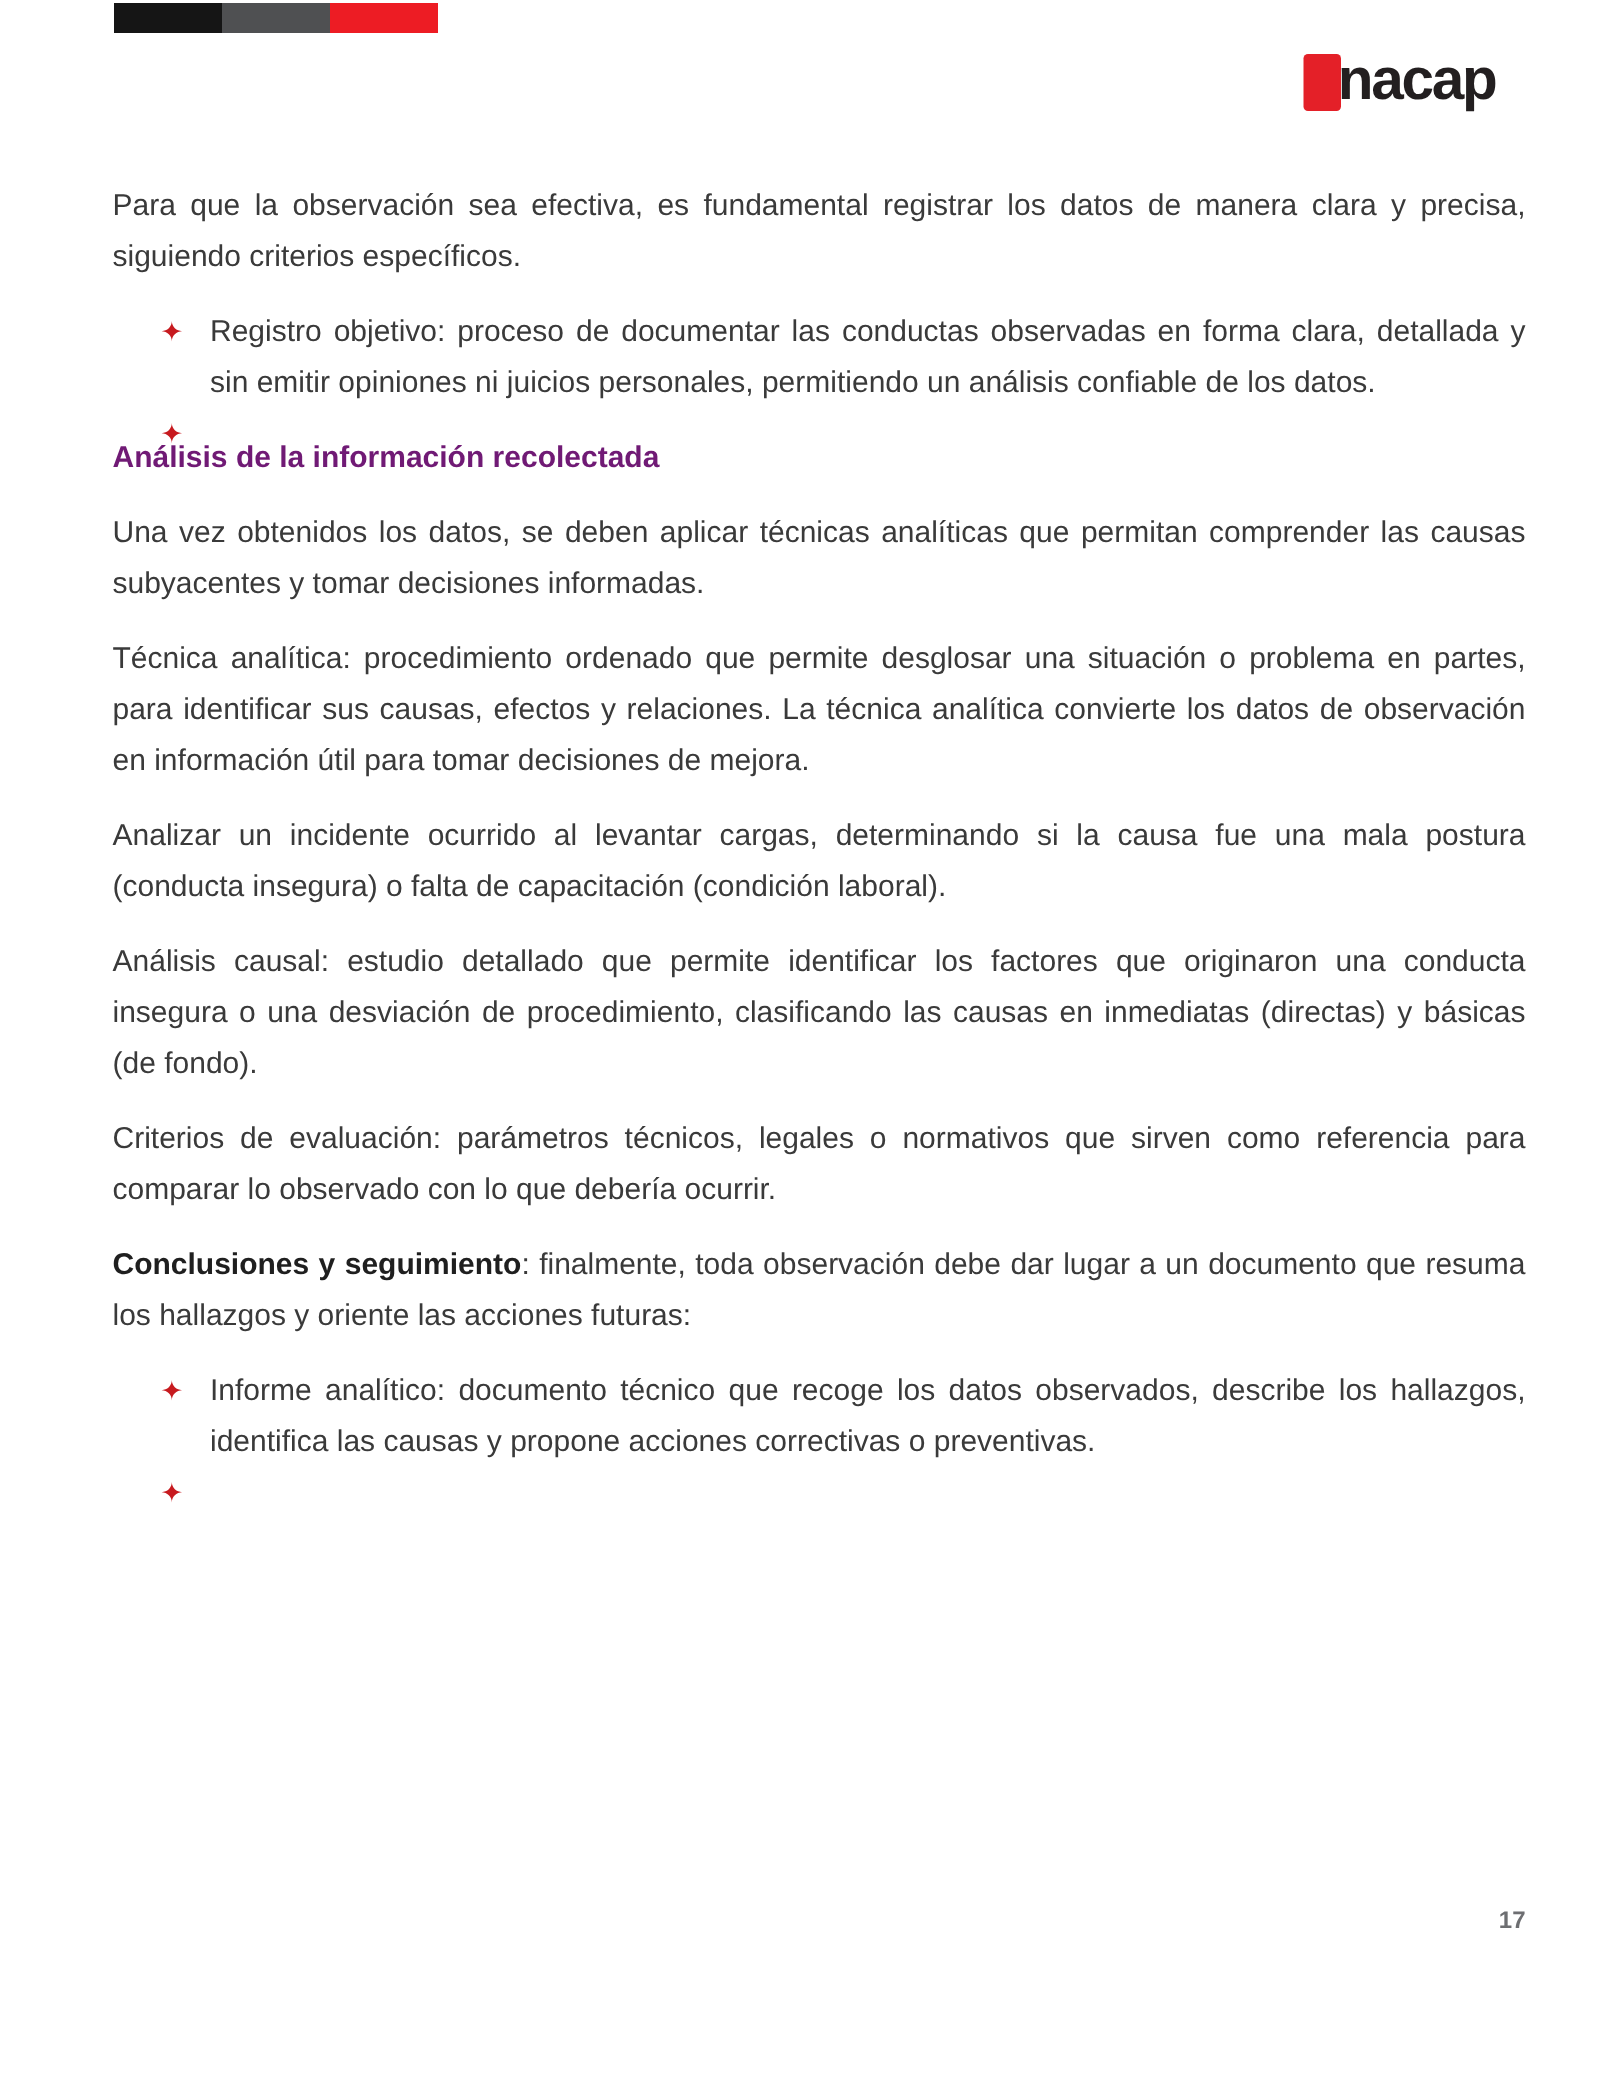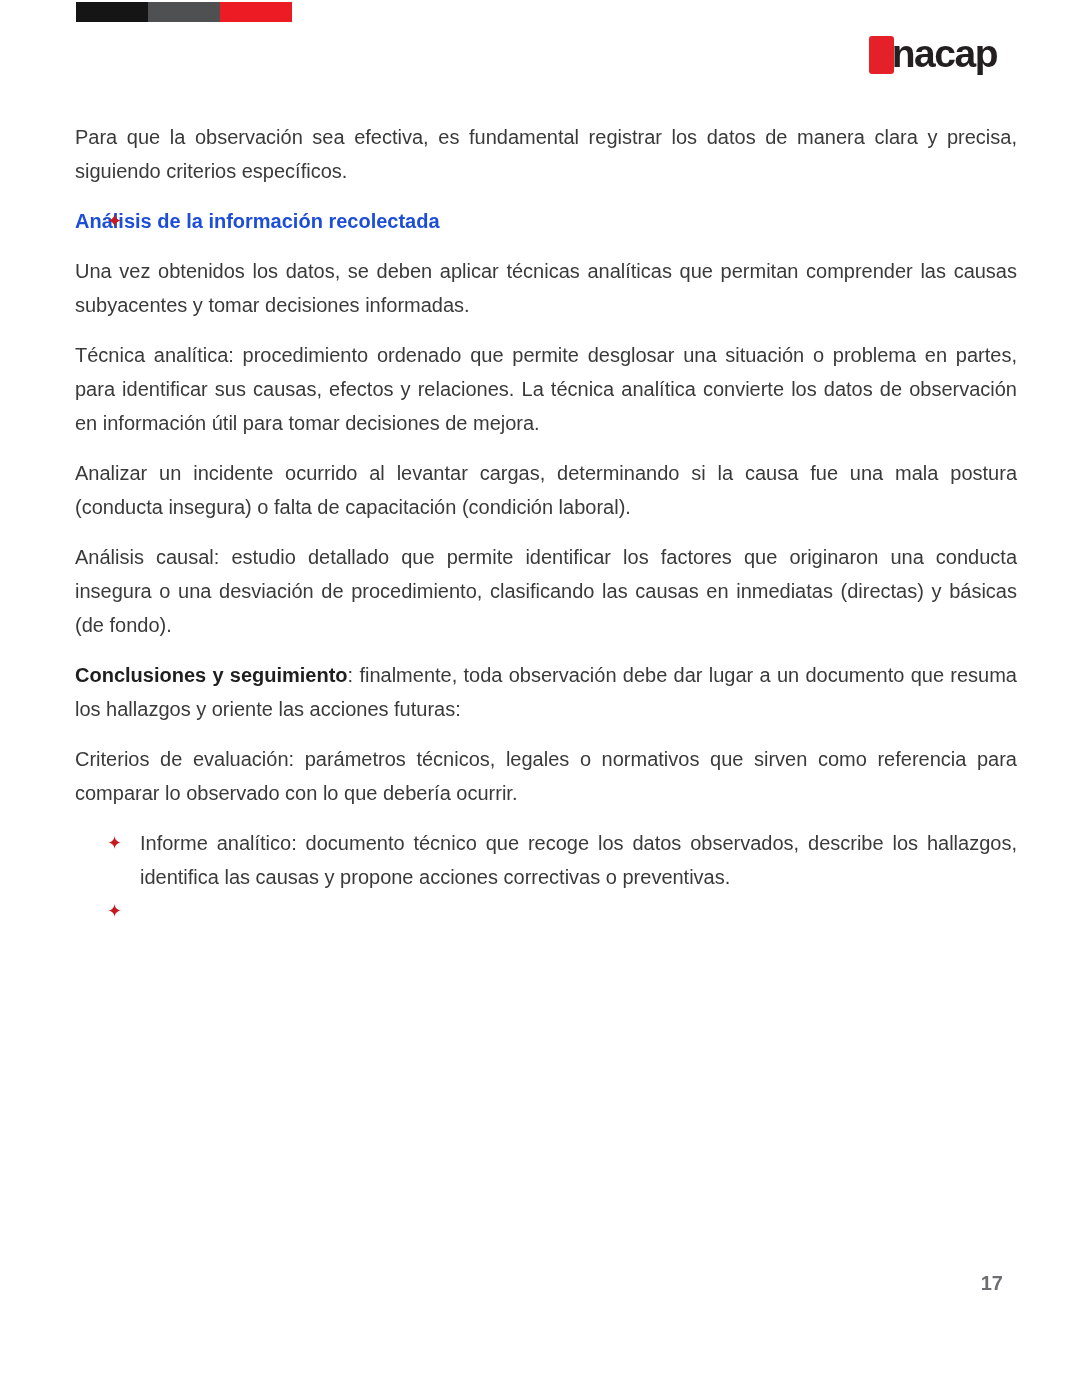--- a/index.html
+++ b/index.html
@@ -52,21 +52,21 @@
     width: 942px;
     font-size: 20px;
     line-height: 34px;
   }
   .content p, .content h3 {
     margin: 0 0 16px 0;
     font-size: 20px;
     line-height: 34px;
   }
   .just { text-align: justify; }
-  .content h3 { font-weight: bold; color: #1d4ed8; }
+  .content h3 { font-weight: bold; color: #701a75; }
   .lead-bold { font-weight: bold; color: #1f1f1f; }
 
   ul.bullets {
     list-style: none;
     margin: 0 0 16px 0;
     padding: 0;
   }
   ul.bullets li {
     position: relative;
     padding-left: 65px;
@@ -76,22 +76,22 @@
   ul.bullets .star {
     position: absolute;
     left: 32px; top: 0;
     color: #c71a1f;
     font-size: 18px;
     line-height: 34px;
   }
 
   .page-number {
     position: absolute;
-    right: 77px; top: 1272px;
-    font-size: 20px;
+    right: 63px; top: 1272px;
+    font-size: 16px;
     font-weight: bold;
     color: #6d6e71;
   }
 </style>
 </head>
 <body>
 
 <div class="page">
 
   <div class="top-bar">
@@ -106,40 +106,41 @@
   </div>
 
   <main class="content">
 
 
     <p class="just">Para que la observación sea efectiva, es fundamental registrar los datos de manera clara y precisa, siguiendo criterios específicos.</p>
 
     <ul class="bullets">
       <li>
         <span class="star">✦</span>
+        <span>Registro objetivo: proceso de documentar las conductas observadas en forma clara, detallada y sin emitir opiniones ni juicios personales, permitiendo un análisis confiable de los datos.</span>
       </li>
       <li>
         <span class="star">✦</span>
       </li>
     </ul>
 
     <h3>Análisis de la información recolectada</h3>
 
     <p class="just">Una vez obtenidos los datos, se deben aplicar técnicas analíticas que permitan comprender las causas subyacentes y tomar decisiones informadas.</p>
 
     <p class="just">Técnica analítica: procedimiento ordenado que permite desglosar una situación o problema en partes, para identificar sus causas, efectos y relaciones. La técnica analítica convierte los datos de observación en información útil para tomar decisiones de mejora.</p>
 
 
     <p class="just">Analizar un incidente ocurrido al levantar cargas, determinando si la causa fue una mala postura (conducta insegura) o falta de capacitación (condición laboral).</p>
 
     <p class="just">Análisis causal: estudio detallado que permite identificar los factores que originaron una conducta insegura o una desviación de procedimiento, clasificando las causas en inmediatas (directas) y básicas (de fondo).</p>
 
+    <p class="just">Criterios de evaluación: parámetros técnicos, legales o normativos que sirven como referencia para comparar lo observado con lo que debería ocurrir.</p>
+
     <p class="just"><span class="lead-bold">Conclusiones y seguimiento</span><span>: finalmente, toda observación debe dar lugar a un documento que resuma los hallazgos y oriente las acciones futuras:</span></p>
-
-    <p class="just">Criterios de evaluación: parámetros técnicos, legales o normativos que sirven como referencia para comparar lo observado con lo que debería ocurrir.</p>
 
     <ul class="bullets">
       <li>
         <span class="star">✦</span>
         <span>Informe analítico: documento técnico que recoge los datos observados, describe los hallazgos, identifica las causas y propone acciones correctivas o preventivas.</span>
       </li>
       <li>
         <span class="star">✦</span>
       </li>
     </ul>

